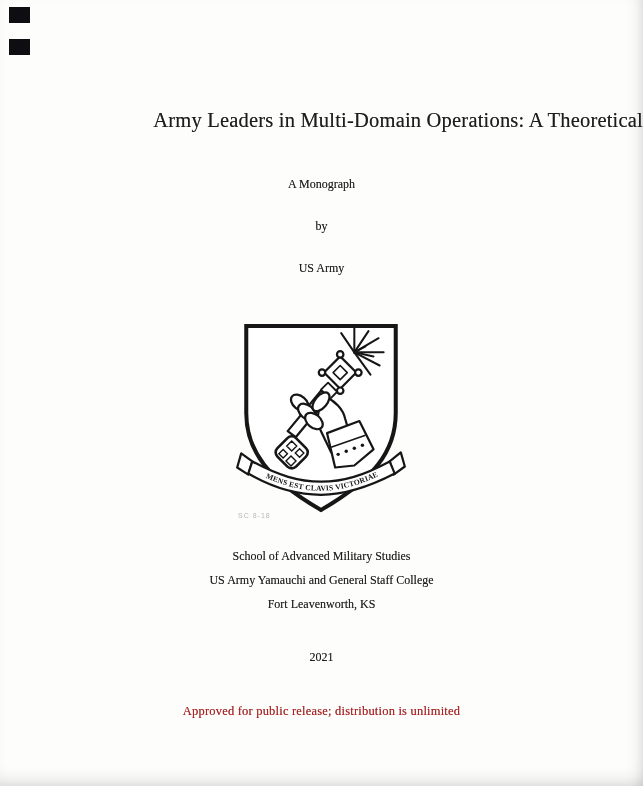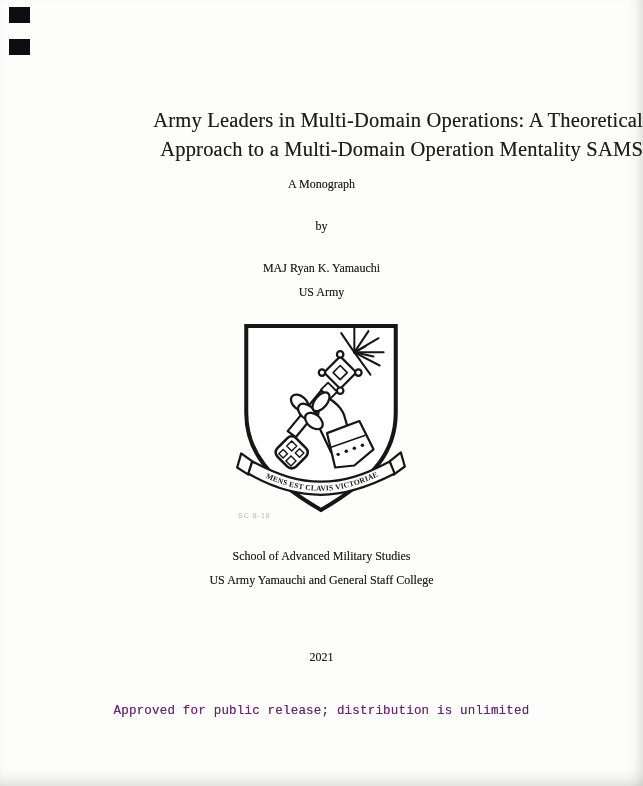--- a/index.html
+++ b/index.html
@@ -81,44 +81,41 @@
   }
 
   .distribution {
     position: absolute;
     top: 704px;
     left: 0;
     width: 100%;
     text-align: center;
     font-size: 12.5px;
     letter-spacing: 0.2px;
-    color: #701a75;
+    color: #b91c1c;
     text-shadow: 0 0 0.4px rgba(26,26,26,0.5);
-    font-family: Liberation Mono, monospace;
   }
 </style>
 </head>
 <body>
 
 <div class="page">
 
   <div class="scan-mark m1"></div>
   <div class="scan-mark m2"></div>
 
   <div class="doc-title">
     <span>Army Leaders in Multi-Domain Operations: A Theoretical</span>
-    <span>Approach to a Multi-Domain Operation Mentality SAMS</span>
   </div>
 
   <div class="center-line monograph-label">A Monograph</div>
 
   <div class="center-line byline">by</div>
 
   <div class="center-line author-block">
-    <span style="display:block">MAJ Ryan K. Yamauchi</span>
     <span style="display:block">US Army</span>
   </div>
 
   <div class="crest-wrap">
     <svg viewBox="0 0 168 200" xmlns="http://www.w3.org/2000/svg">
 
       <path d="M 10,10 H 158 V 96 C 158,134 136,162 84,192 C 32,162 10,134 10,96 Z" fill="#ffffff" stroke="#161616" stroke-width="4"></path>
 
       <g stroke="#161616" stroke-width="2" stroke-linecap="round">
         <line x1="117" y1="36" x2="117" y2="12"></line>
@@ -173,19 +170,20 @@
         <textPath href="#motto-path" startOffset="50%" text-anchor="middle">MENS EST CLAVIS VICTORIAE</textPath>
       </text>
     </svg>
   </div>
 
   <div class="artist-mark">SC 8-18</div>
 
   <div class="center-line school-block">
     <span style="display:block">School of Advanced Military Studies</span>
     <span style="display:block">US Army Yamauchi and General Staff College</span>
+    <span style="display:block">Fort Leavenworth, KS</span>
   </div>
 
   <div class="center-line year-line">2021</div>
 
   <div class="distribution">Approved for public release; distribution is unlimited</div>
 
 </div>
 
 </body></html>

